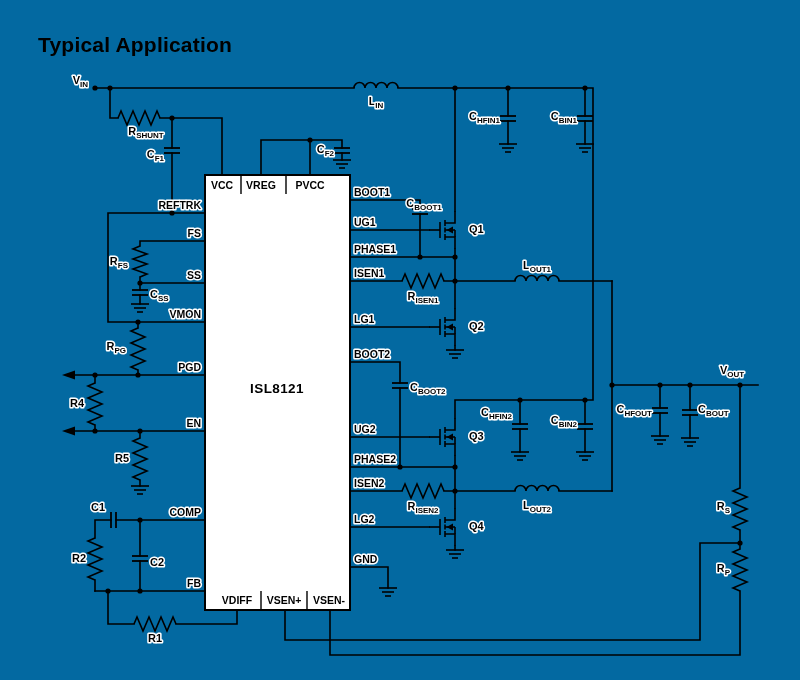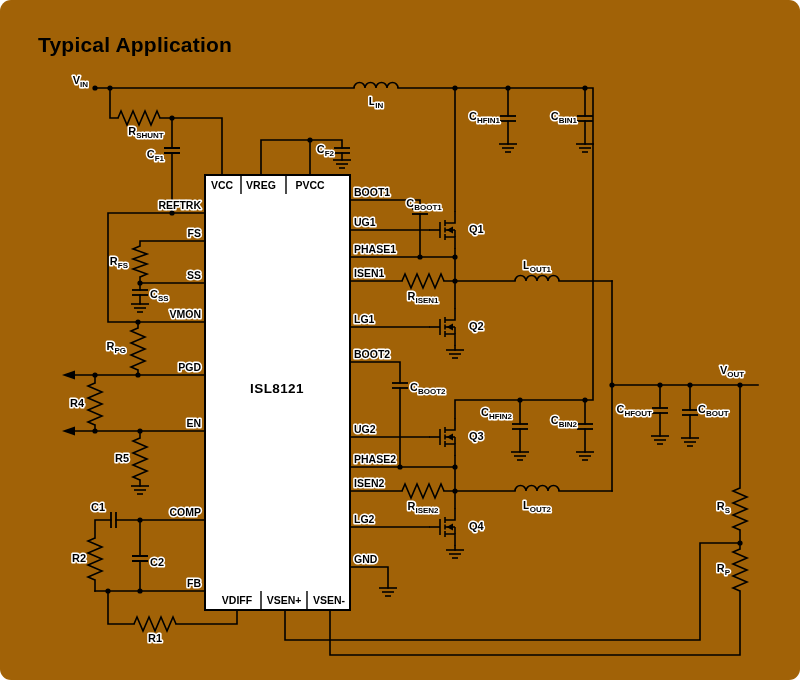--- a/index.html
+++ b/index.html
@@ -1,16 +1,16 @@
 <!DOCTYPE html>
 <html><head>
 <meta charset="utf-8">
 <style>
   html,body{margin:0;padding:0;background:#ffffff;}
-  .stage{position:relative;width:800px;height:680px;background:#a16207;overflow:hidden;border-radius:11px;}
+  .stage{position:relative;width:800px;height:680px;background:#0369a1;overflow:hidden;}
   svg text{font-family:"Liberation Sans","DejaVu Sans",sans-serif;font-weight:bold;fill:#000;}
   .ttl{font-size:21px;letter-spacing:.2px;}
   .icn{font-size:13.5px;letter-spacing:.4px;}
   .lbl{font-size:11px;paint-order:stroke;stroke:#ffffff;stroke-width:3px;stroke-linejoin:round;}
   .pin{font-size:10.5px;paint-order:stroke;stroke:#ffffff;stroke-width:3px;stroke-linejoin:round;}
   .sub{font-size:8px;}
 </style>
 </head>
 <body>
 

